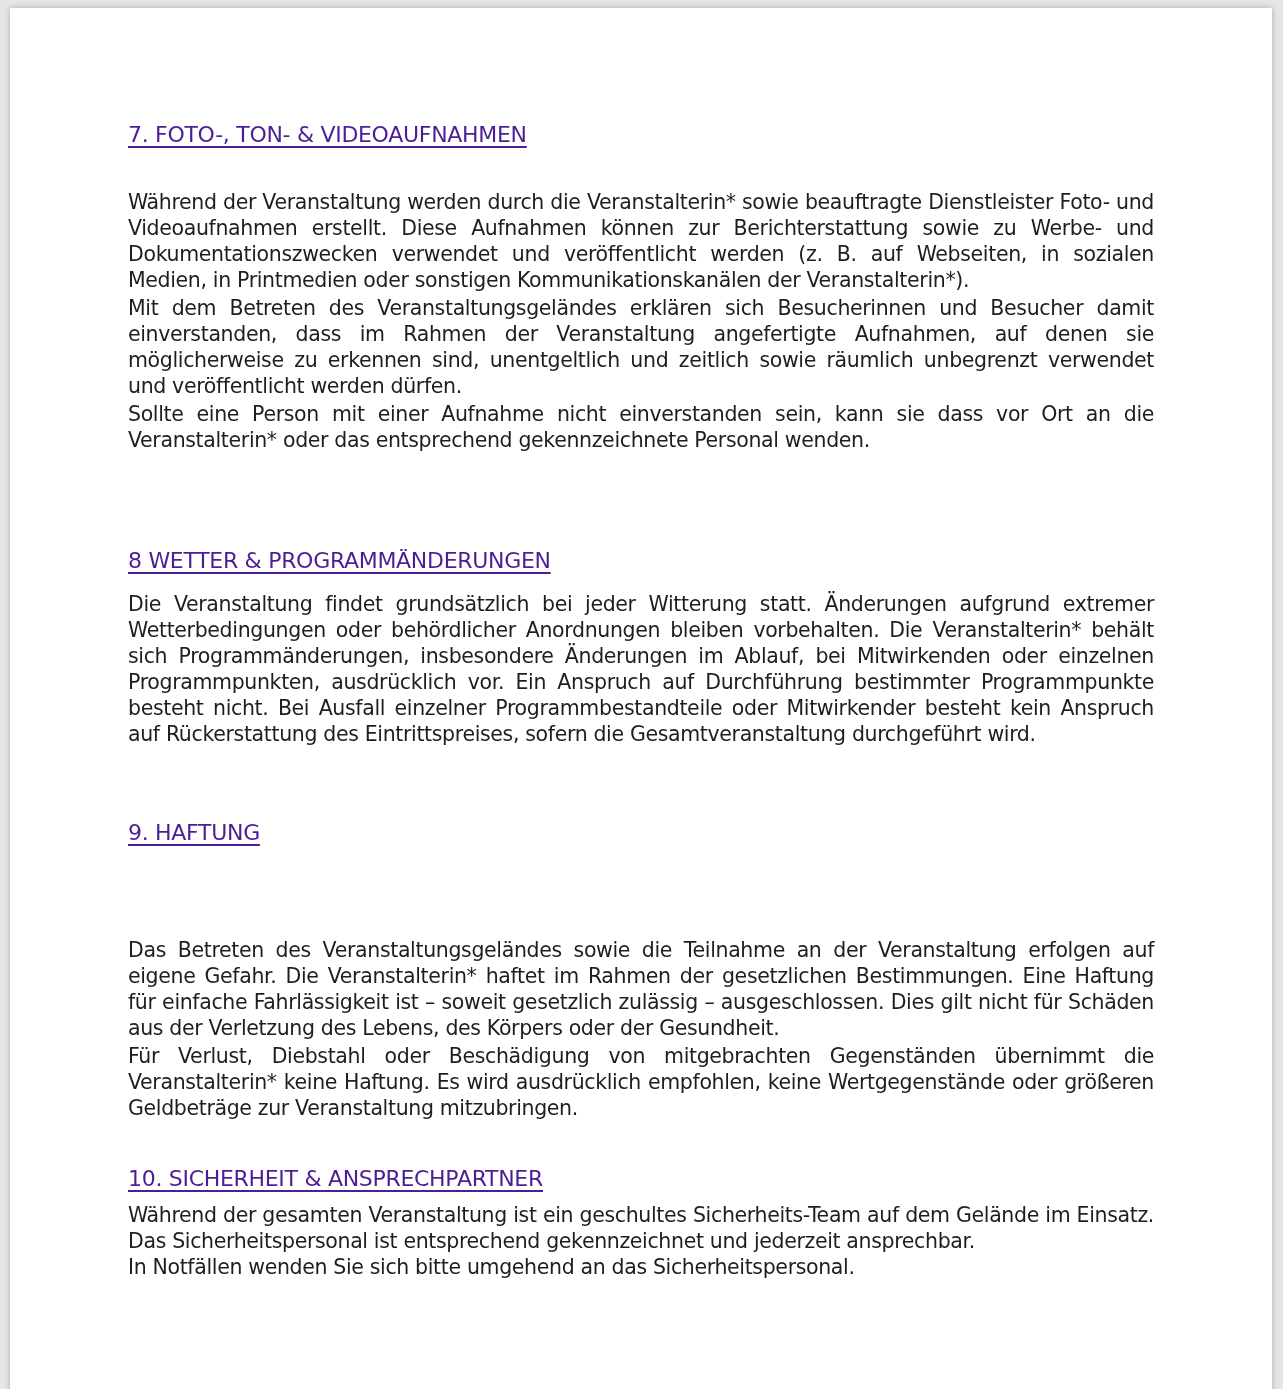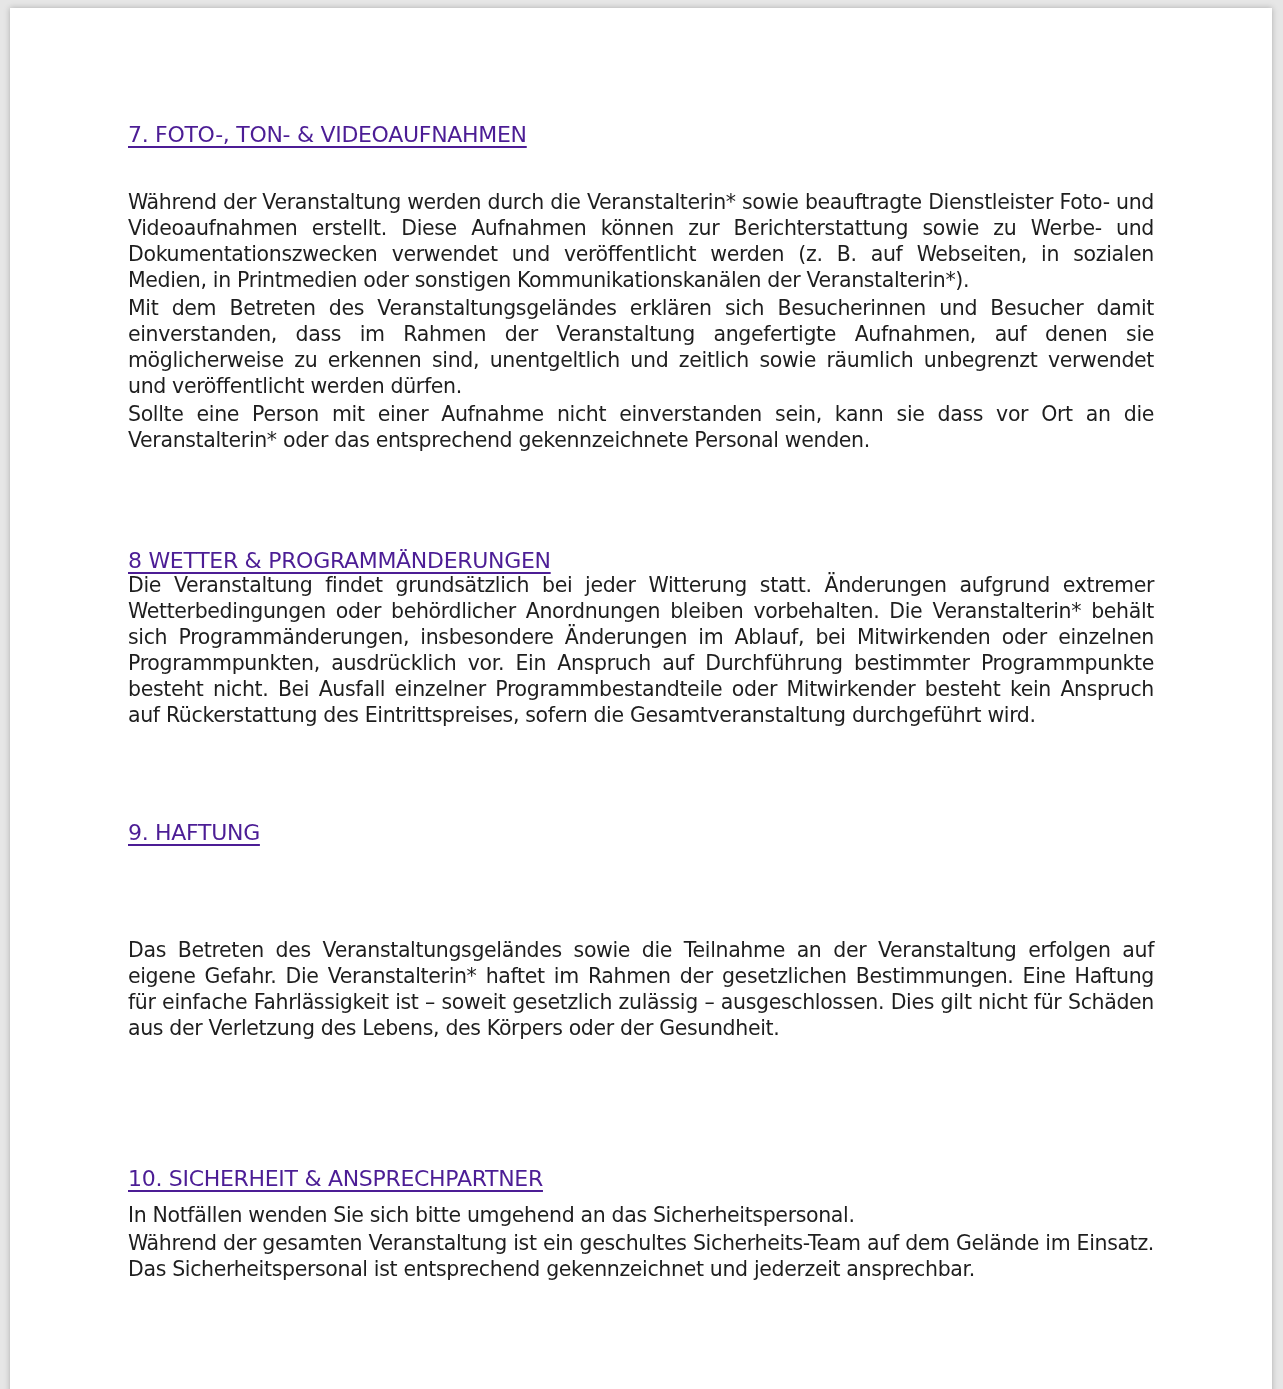--- a/index.html
+++ b/index.html
@@ -66,29 +66,30 @@
   <div class="content">
 
     <h2 class="heading" style="top:114px;">7. FOTO-, TON- &amp; VIDEOAUFNAHMEN</h2>
     <div class="body-block" style="top:181px;">
       <p class="para">Während der Veranstaltung werden durch die Veranstalterin* sowie beauftragte Dienstleister Foto- und Videoaufnahmen erstellt. Diese Aufnahmen können zur Berichterstattung sowie zu Werbe- und Dokumentationszwecken verwendet und veröffentlicht werden (z. B. auf Webseiten, in sozialen Medien, in Printmedien oder sonstigen Kommunikationskanälen der Veranstalterin*).</p>
       <p class="para">Mit dem Betreten des Veranstaltungsgeländes erklären sich Besucherinnen und Besucher damit einverstanden, dass im Rahmen der Veranstaltung angefertigte Aufnahmen, auf denen sie möglicherweise zu erkennen sind, unentgeltlich und zeitlich sowie räumlich unbegrenzt verwendet und veröffentlicht werden dürfen.</p>
       <p class="para">Sollte eine Person mit einer Aufnahme nicht einverstanden sein, kann sie dass vor Ort an die Veranstalterin* oder das entsprechend gekennzeichnete Personal wenden.</p>
     </div>
 
     <h2 class="heading" style="top:540px;">8 WETTER &amp; PROGRAMMÄNDERUNGEN</h2>
-    <div class="body-block" style="top:564px;">
+    <div class="body-block" style="top:583px;">
       <p class="para">Die Veranstaltung findet grundsätzlich bei jeder Witterung statt. Änderungen aufgrund extremer Wetterbedingungen oder behördlicher Anordnungen bleiben vorbehalten. Die Veranstalterin* behält sich Programmänderungen, insbesondere Änderungen im Ablauf, bei Mitwirkenden oder einzelnen Programmpunkten, ausdrücklich vor. Ein Anspruch auf Durchführung bestimmter Programmpunkte besteht nicht. Bei Ausfall einzelner Programmbestandteile oder Mitwirkender besteht kein Anspruch auf Rückerstattung des Eintrittspreises, sofern die Gesamtveranstaltung durchgeführt wird.</p>
     </div>
 
     <h2 class="heading" style="top:812px;text-align:right;">9. HAFTUNG</h2>
     <div class="body-block" style="top:929px;">
       <p class="para">Das Betreten des Veranstaltungsgeländes sowie die Teilnahme an der Veranstaltung erfolgen auf eigene Gefahr. Die Veranstalterin* haftet im Rahmen der gesetzlichen Bestimmungen. Eine Haftung für einfache Fahrlässigkeit ist – soweit gesetzlich zulässig – ausgeschlossen. Dies gilt nicht für Schäden aus der Verletzung des Lebens, des Körpers oder der Gesundheit.</p>
+      <p class="para">Für Verlust, Diebstahl oder Beschädigung von mitgebrachten Gegenständen übernimmt die Veranstalterin* keine Haftung. Es wird ausdrücklich empfohlen, keine Wertgegen­stände oder größeren Geldbeträge zur Veranstaltung mitzubringen.</p>
     </div>
 
     <h2 class="heading" style="top:1141px;margin-top:17px;">10. SICHERHEIT &amp; ANSPRECHPARTNER</h2>
     <div class="body-block" style="top:1194px;">
+      <p class="para" style="margin-bottom:0;">Während der gesamten Veranstaltung ist ein geschultes Sicherheits-Team auf dem Gelände im Einsatz. Das Sicherheitspersonal ist entsprechend gekennzeichnet und jederzeit ansprechbar.</p>
       <p class="para">In Notfällen wenden Sie sich bitte umgehend an das Sicherheitspersonal.</p>
-      <p class="para" style="margin-bottom:0;">Während der gesamten Veranstaltung ist ein geschultes Sicherheits-Team auf dem Gelände im Einsatz. Das Sicherheitspersonal ist entsprechend gekennzeichnet und jederzeit ansprechbar.</p>
     </div>
 
   </div>
 </div>
 
 </body></html>

